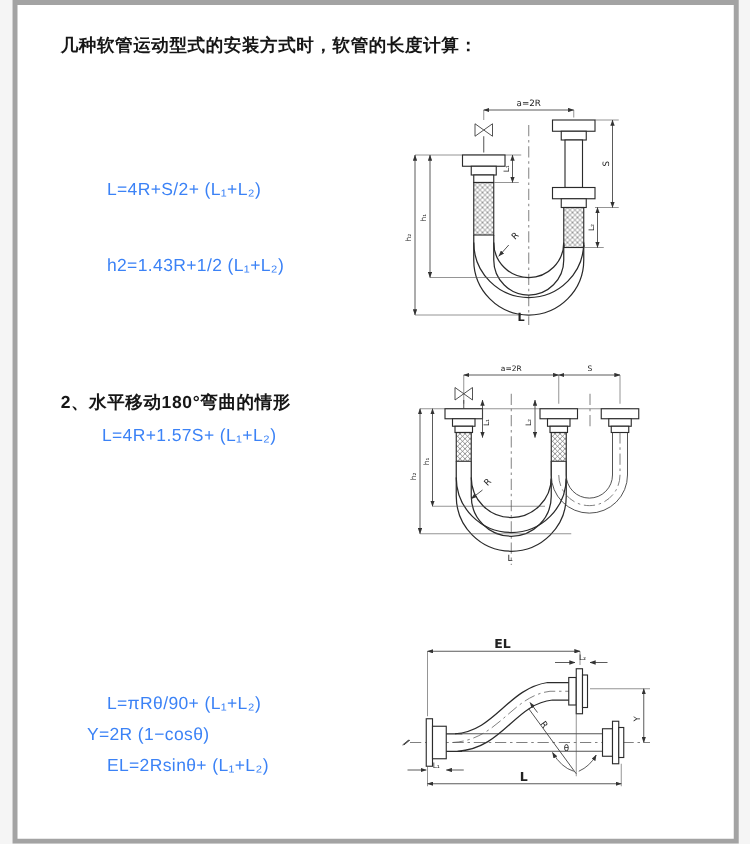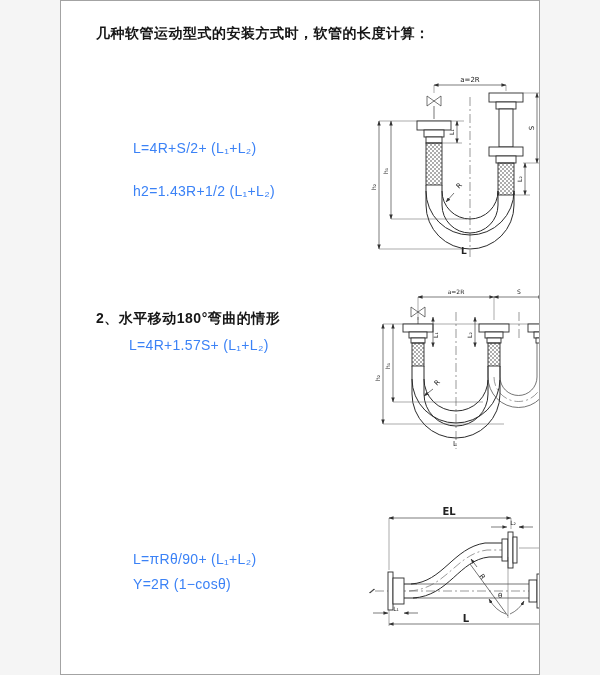--- a/index.html
+++ b/index.html
@@ -1,18 +1,18 @@
 <!DOCTYPE html>
 <html><head>
 <meta charset="utf-8">
 <style>
   html,body{margin:0;padding:0;background:#f5f5f5;}
   .page{
-    position:relative;width:480px;height:675px;margin:0 auto;
-    background:#ffffff;border:1px solid #a3a3a3;box-sizing:border-box;
+    position:relative;width:581px;height:675px;margin:0 auto;
+    background:#ffffff;border:4px solid #a3a3a3;box-sizing:border-box;
     font-family:"Liberation Sans","DejaVu Sans",sans-serif;color:#161616;
     overflow:hidden;
   }
   .abs{position:absolute;}
   .doc-title{font-size:14px;font-weight:700;letter-spacing:.5px;white-space:nowrap;}
   .sec-heading{font-size:14px;font-weight:700;letter-spacing:.5px;white-space:nowrap;}
   .formula{font-size:14px;font-weight:500;letter-spacing:.3px;white-space:nowrap;color:#3b82f6;}
   svg{display:block;}
   svg .draw{stroke:#2b2b2b;stroke-width:1;fill:none;}
   svg .thin{stroke:#3a3a3a;stroke-width:.7;fill:none;}
@@ -25,21 +25,21 @@
   .lbl7{font-size:7px;} .lbl6{font-size:6px;} .lbl9{font-size:9px;font-weight:bold;}
 </style>
 </head>
 <body>
 
 <div class="page">
 
   <div class="abs doc-title" style="left:35px;top:24px;">几种软管运动型式的安装方式时，软管的长度计算：</div>
 
   <div class="abs formula" style="left:72px;top:139px;">L=4R+S/2+ (L₁+L₂)</div>
-  <div class="abs formula" style="left:72px;top:182px;">h2=1.43R+1/2 (L₁+L₂)</div>
+  <div class="abs formula" style="left:72px;top:200px;">h2=1.43R+1/2 (L₁+L₂)</div>
 
   <svg class="abs" style="left:308px;top:70px;" width="285" height="190" viewBox="0 0 285 190">
     <defs>
       <pattern id="d1h" width="4" height="4" patternUnits="userSpaceOnUse">
         <path d="M0,4 L4,0 M0,0 L4,4" stroke="#5a5a5a" stroke-width="0.5"></path>
       </pattern>
       <marker id="d1ae" markerWidth="7" markerHeight="5" refX="6.5" refY="2.5" orient="auto">
           <path d="M0,0 L7,2.5 L0,5 z" fill="#333"></path>
         </marker>
       <marker id="d1as" markerWidth="7" markerHeight="5" refX="0.5" refY="2.5" orient="auto">
@@ -217,21 +217,22 @@
 
     <g>
       <line class="thin" x1="62" y1="105" x2="53" y2="112" marker-end="url(#d2ae)"></line>
       <text class="lbl7" transform="translate(66,102) rotate(-45)">R</text>
     </g>
 
     <text class="lbl7" x="82" y="162">L</text>
   </svg>
 
   <div class="abs formula" style="left:72px;top:550px;">L=πRθ/90+ (L₁+L₂)</div>
-  <div class="abs formula" style="left:72px;top:575px;text-align:center;">Y=2R (1−cosθ)</div>
+  <div class="abs formula" style="left:56px;top:575px;text-align:center;">Y=2R (1−cosθ)</div>
+  <div class="abs formula" style="left:72px;top:600px;">EL=2Rsinθ+ (L₁+L₂)</div>
 
   <svg class="abs" style="left:300px;top:495px;" width="300" height="150" viewBox="0 0 300 150">
     <defs>
       <marker id="d3ae" markerWidth="7" markerHeight="5" refX="6.5" refY="2.5" orient="auto">
           <path d="M0,0 L7,2.5 L0,5 z" fill="#333"></path>
         </marker>
       <marker id="d3as" markerWidth="7" markerHeight="5" refX="0.5" refY="2.5" orient="auto">
           <path d="M7,0 L0,2.5 L7,5 z" fill="#333"></path>
         </marker>
     </defs>

